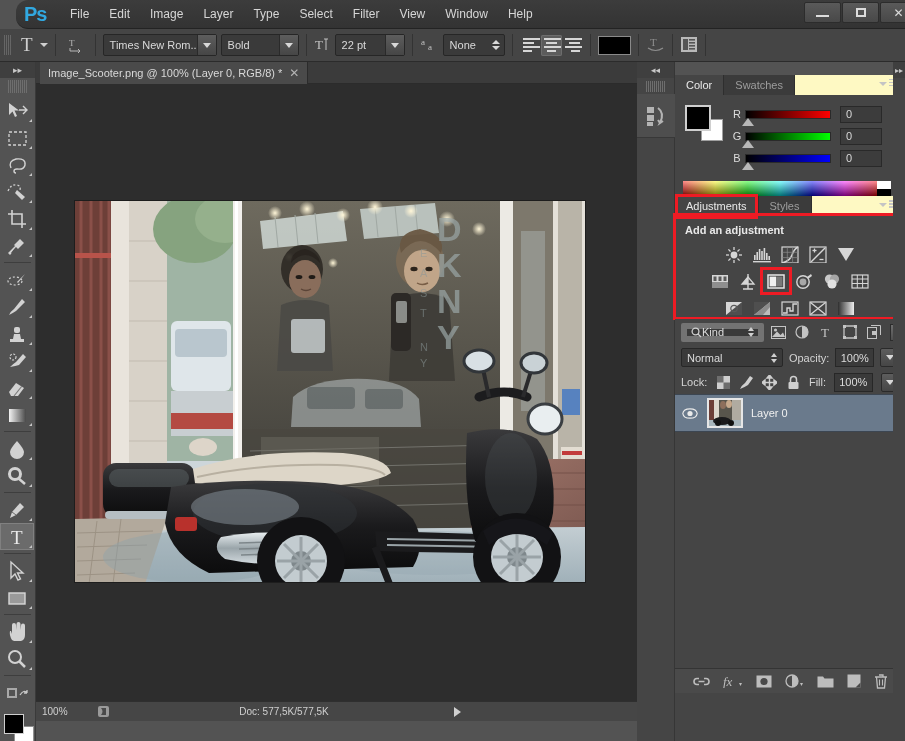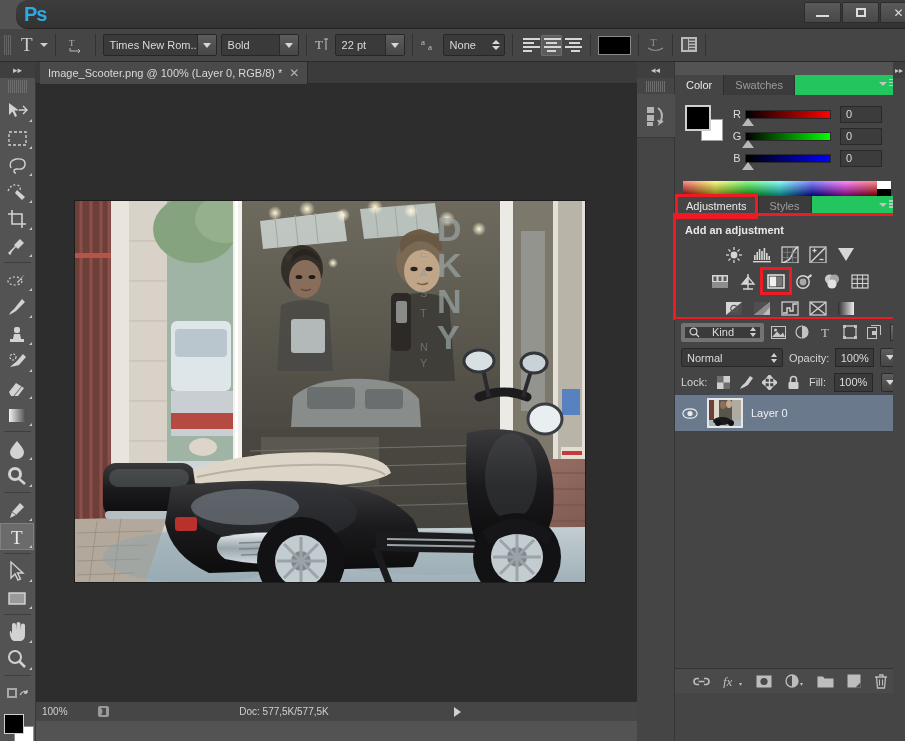--- a/index.html
+++ b/index.html
@@ -144,21 +144,21 @@
     position: absolute; left: 637px; top: 62px; width: 38px; height: 679px;
     background: #454545; border-right: 1px solid #363636;
   }
   .md-top { height:16px; display:flex;align-items:center;justify-content:center;color:#c8c8c8;font-size:9px; background:#3f3f3f;}
   .md-btn { width: 38px; height: 44px; display:flex;align-items:center;justify-content:center; background:#4e4e4e; border-bottom:1px solid #383838;}
   .md-grip { height: 11px; width:20px; margin: 3px auto 2px;
     background: repeating-linear-gradient(to right,#6e6e6e 0 1px,transparent 1px 2px); }
 
   
   .rpanel { position: absolute; left: 675px; width: 230px; background: #454545; }
-  .panel-tabs { height: 20px; background: #22c55e; display: flex; align-items: flex-end; position: relative; }
+  .panel-tabs { height: 20px; background: #fef9c3; display: flex; align-items: flex-end; position: relative; }
   .ptab {
     height: 20px; padding: 0 11px; display: flex; align-items: center;
     font-size: 11px; color: #9d9d9d; border-right: 1px solid #2e2e2e; background: #3b3b3b;
   }
   .ptab.on { background: #454545; color: #e9e9e9; }
   .pmenu { position: absolute; right: 5px; top: 4px; display:flex; align-items:center; gap:2px; }
   .pmenu .tri { width:0;height:0;border-left:4px solid transparent;border-right:4px solid transparent;border-top:4px solid #c4c4c4; }
   .pmenu .lines { width:11px;height:9px; background: repeating-linear-gradient(#c4c4c4 0 1.5px, transparent 1.5px 3px); }
 
   
@@ -189,22 +189,22 @@
   .adj-body { padding: 6px 8px 8px; }
   .adj-title { font-size: 11px; font-weight: bold; color: #e8e8e8; margin: 2px 0 6px 2px; }
   .adj-row { display: flex; width: 100%; justify-content: center; margin-bottom: 3px; }
   .adj-cell { width: 28px; height: 24px; display: flex; align-items: center; justify-content: center; position: relative; }
   .adj-cell.hl { outline: 3px solid #ee1b24; outline-offset: -1px; }
   .redbox-tab { position: absolute; outline: 3px solid #ee1b24; pointer-events: none; }
 
   
   .filter-row { height: 26px; display: flex; align-items: center; padding: 0 6px; gap: 5px; }
   .kind-sel {
-    height: 19px; width: 84px; background: #3a3a3a; border: 4px solid #737373; border-radius: 2px;
-    display: flex; align-items: center; gap: 12px; padding: 0 4px; font-size: 11px; color: #dcdcdc;
+    height: 19px; width: 84px; background: #3a3a3a; border: 6px solid #737373; border-radius: 2px;
+    display: flex; align-items: center; gap: 0; padding: 0 4px; font-size: 11px; color: #dcdcdc;
   }
   .arrows-ud { margin-left:auto; display:flex;flex-direction:column;gap:2px;align-items:center; }
   .arrows-ud .u{width:0;height:0;border-left:3px solid transparent;border-right:3px solid transparent;border-bottom:4px solid #d0d0d0;}
   .arrows-ud .d{width:0;height:0;border-left:3px solid transparent;border-right:3px solid transparent;border-top:4px solid #d0d0d0;}
   .fil-icon { width: 19px; height: 19px; display:flex;align-items:center;justify-content:center; color:#cacaca; }
   .fil-toggle { width: 9px; height: 17px; background: linear-gradient(#6f6f6f,#4f4f4f); border:1px solid #2c2c2c; margin-left: 2px; }
   .blend-row { height: 25px; display: flex; align-items: center; padding: 0 6px; gap: 6px; }
   .blend-sel {
     height: 19px; width: 104px; background: #3a3a3a; border: 1px solid #272727; border-radius: 2px;
     display: flex; align-items: center; padding: 0 5px; font-size: 11px; color: #dcdcdc;
@@ -230,20 +230,32 @@
   .right-strip { position: absolute; left: 893px; top: 62px; width: 12px; height: 679px; background: #454545; }
   .rs-top { height:16px; display:flex;align-items:center;justify-content:center; color:#c8c8c8;font-size:8px;background:#3f3f3f; }
 </style>
 </head>
 <body>
 
 <div id="app">
 
   <div class="titlebar">
     <div class="ps-logo">Ps</div>
+    <div class="menubar" id="menubar">
+        <div class="menu-item">File</div>
+        <div class="menu-item">Edit</div>
+        <div class="menu-item">Image</div>
+        <div class="menu-item">Layer</div>
+        <div class="menu-item">Type</div>
+        <div class="menu-item">Select</div>
+        <div class="menu-item">Filter</div>
+        <div class="menu-item">View</div>
+        <div class="menu-item">Window</div>
+        <div class="menu-item">Help</div>
+      </div>
     <div class="winbtns">
       <div class="winbtn">
           <div class="wb-min"></div>
         </div>
       <div class="winbtn">
           <div class="wb-max"></div>
         </div>
       <div class="winbtn">✕</div>
     </div>
   </div>

